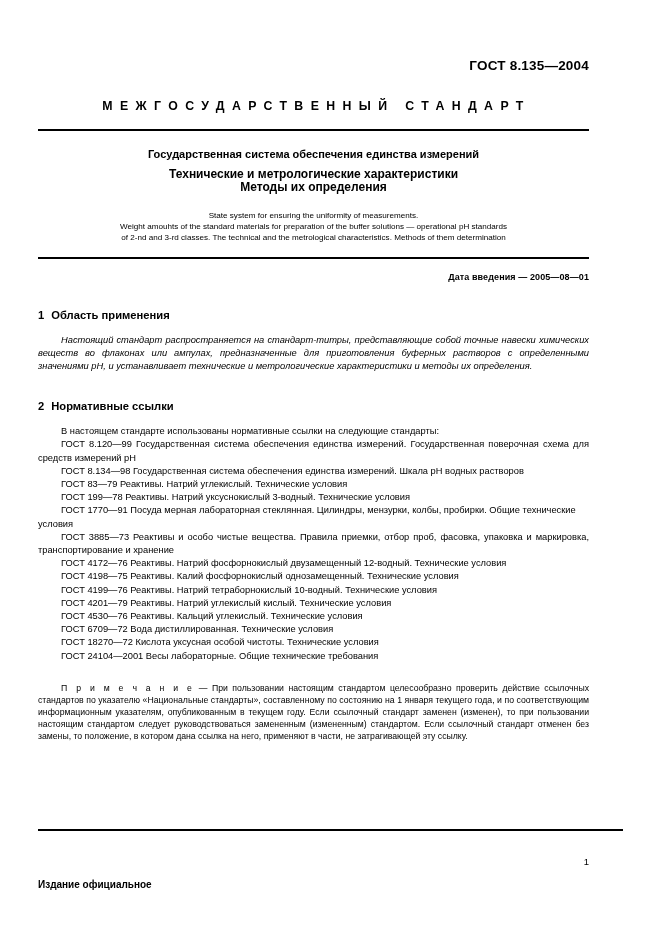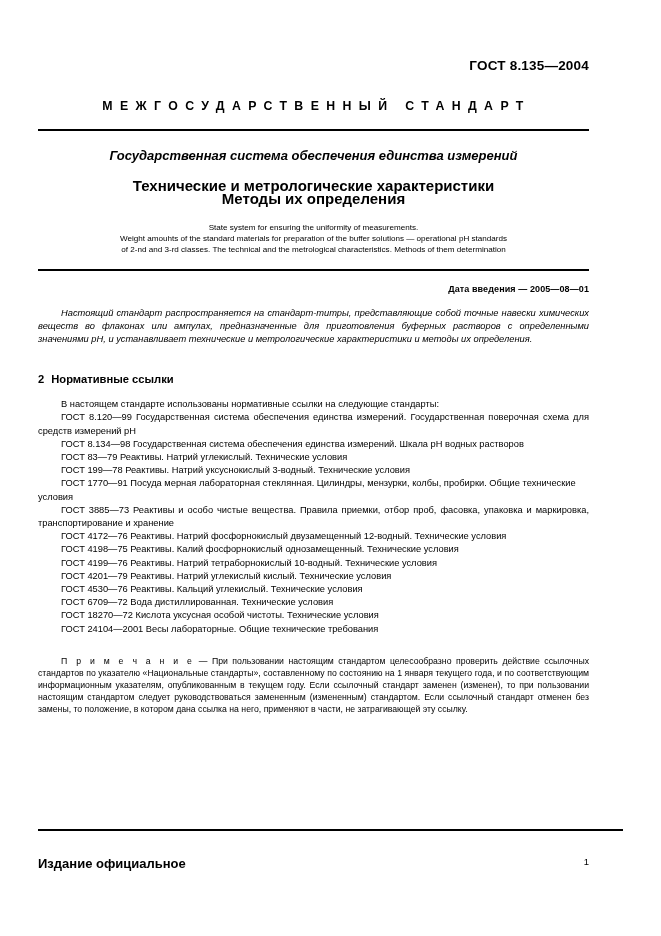--- a/index.html
+++ b/index.html
@@ -45,33 +45,32 @@
     border-bottom: 2.4px solid #000;
     padding-left: 6px;
   }
 
   
   .title-block {
     text-align: center;
     margin-top: 17px;
   }
   .sys-line {
-    font-size: 13px;
-    font-weight: bold;
-    font-style: italic;
+    font-size: 11px;
+    font-weight: bold;
   }
   .main-title {
     margin-top: 16px;
     font-size: 10.6px;
     font-weight: bold;
     line-height: 14.5px;
   }
   .sub-title {
-    margin-top: 17px;
-    font-size: 15px;
+    margin-top: 8px;
+    font-size: 12px;
     font-weight: bold;
     line-height: 12.5px;
   }
   .eng-block {
     margin-top: 17px;
     font-size: 8.1px;
     line-height: 11.2px;
     color: #000;
   }
   .rule-thick {
@@ -134,22 +133,22 @@
   .footer-rule {
     position: absolute;
     left: 38px;
     width: 585px;
     top: 829px;
     border-top: 2.2px solid #000;
   }
   .footer-text {
     position: absolute;
     left: 38px;
-    top: 856px;
-    font-size: 13px;
+    top: 879px;
+    font-size: 10px;
     font-weight: bold;
   }
   .page-num {
     position: absolute;
     right: 38px;
     top: 856px;
     font-size: 9.5px;
   }
 </style>
 </head>
@@ -172,20 +171,23 @@
         <div>State system for ensuring the uniformity of measurements.</div>
         <div>Weight amouhts of the standard materials for preparation of the buffer solutions — operational pH standards</div>
         <div>of 2-nd and 3-rd classes. The technical and the metrological characteristics. Methods of them determination</div>
       </div>
     </div>
 
     <hr class="rule-thick">
 
     <div class="date-line">Дата введения — 2005—08—01</div>
 
+    <div class="sec-head">
+      <span class="num">1</span><span>Область применения</span>
+    </div>
     <p class="body p-first">Настоящий стандарт распространяется на стандарт-титры, представляющие собой точные навески химических веществ во флаконах или ампулах, предназначенные для приготовления буферных растворов с определенными значениями pH, и устанавливает технические и метрологические характеристики и методы их определения.</p>
 
     <div class="sec-head">
       <span class="num">2</span><span>Нормативные ссылки</span>
     </div>
 
     <div class="ref-list">
       <p class="ref-line nojust">В настоящем стандарте использованы нормативные ссылки на следующие стандарты:</p>
       <p class="ref-line">ГОСТ 8.120—99  Государственная система обеспечения единства измерений. Государственная поверочная схема для средств измерений pH</p>
       <p class="ref-line">ГОСТ 8.134—98  Государственная система обеспечения единства измерений. Шкала pH водных растворов</p>

